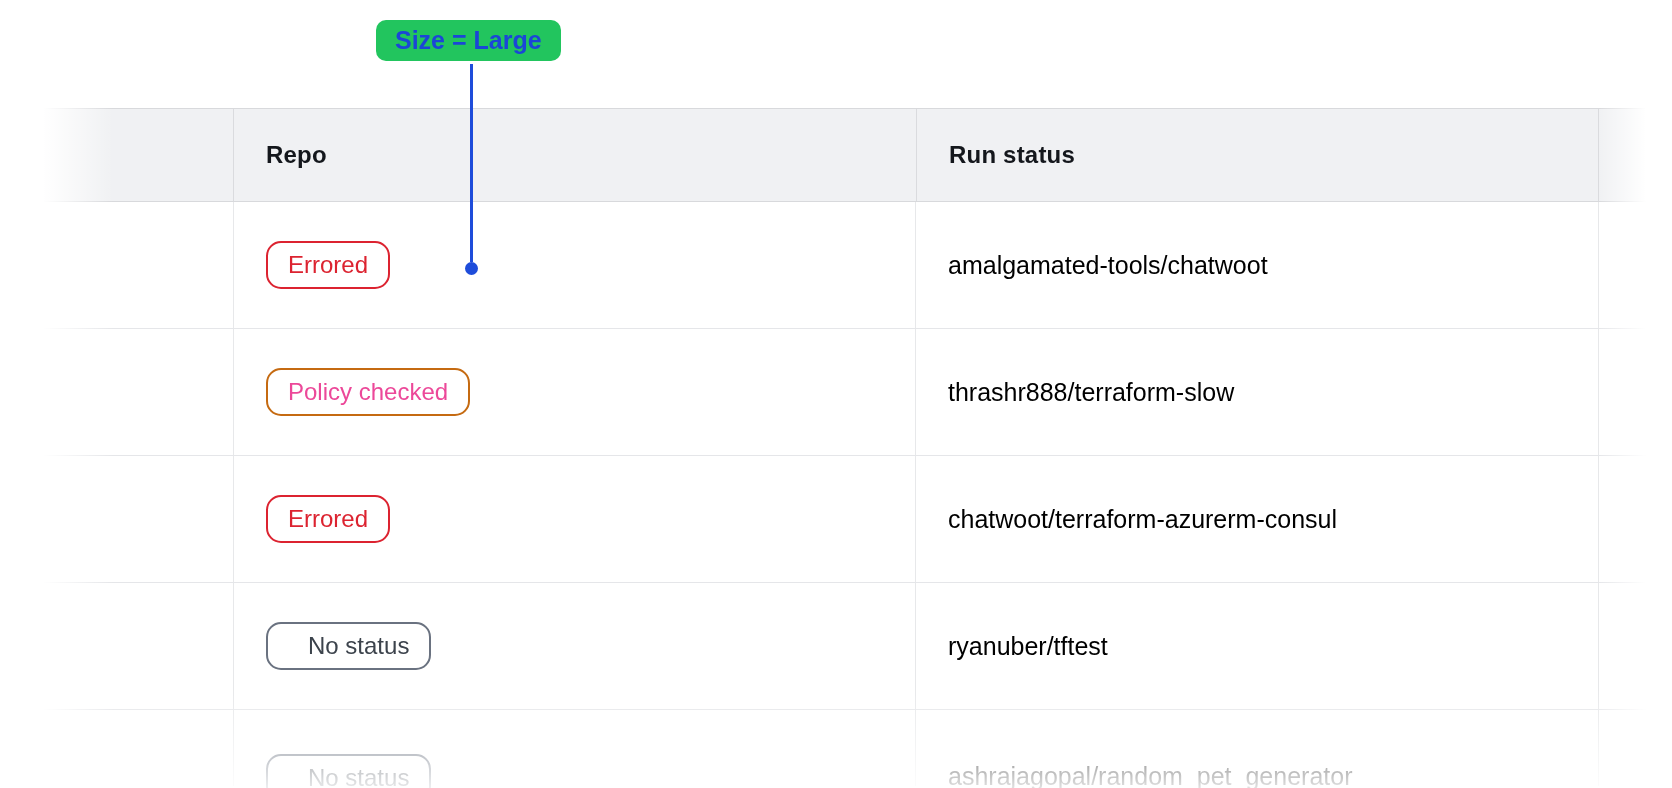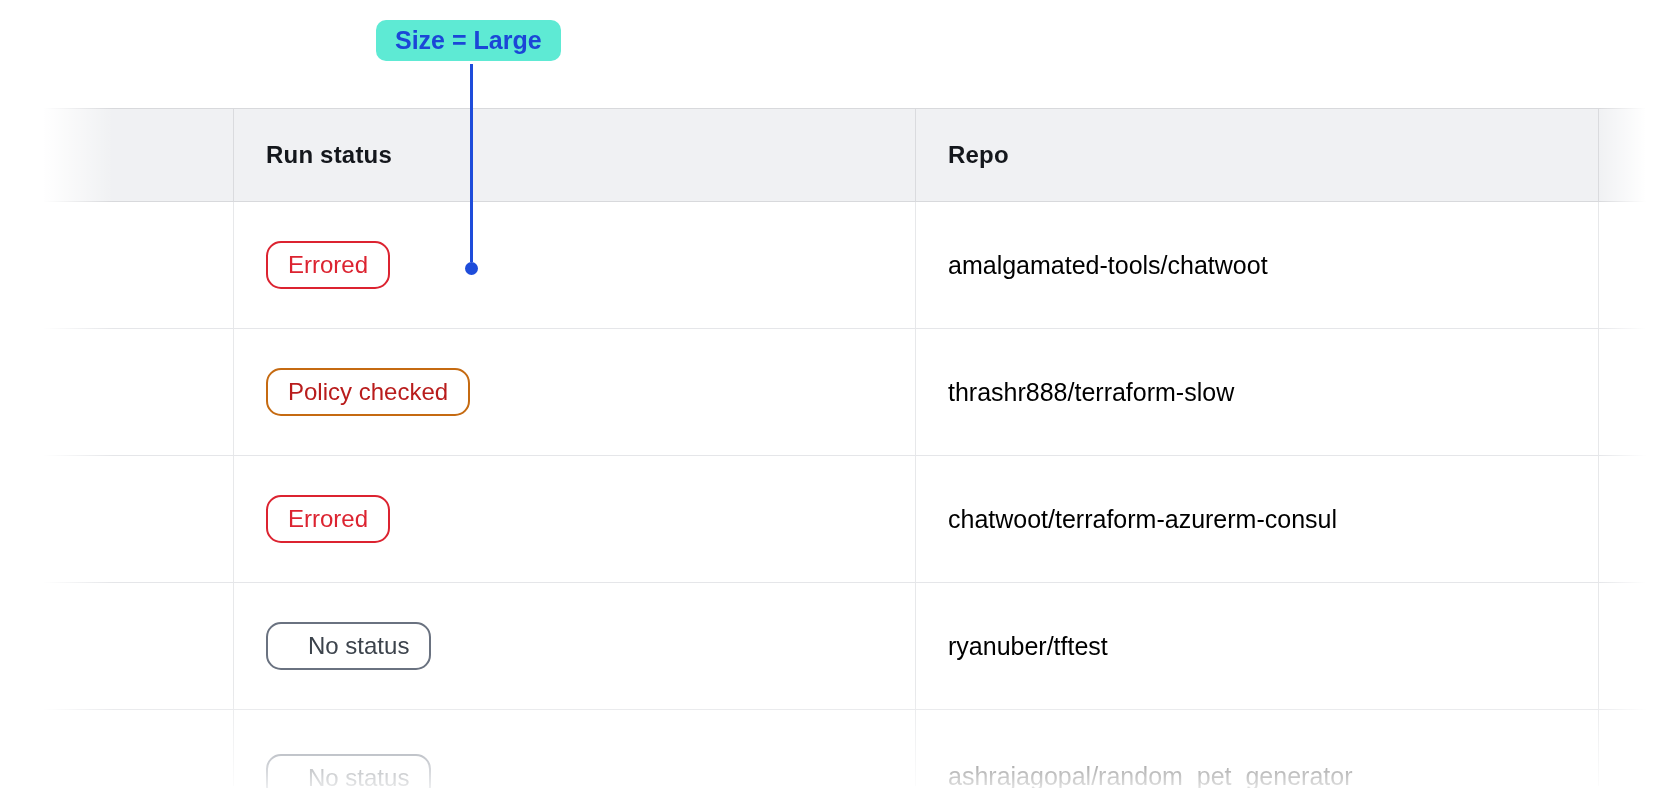--- a/index.html
+++ b/index.html
@@ -45,32 +45,32 @@
 
   .repo-text { font-size: 25px; color: #000000; }
 
   .badge {
     display: inline-flex; align-items: center;
     height: 48px; padding: 0 20px;
     border: 2px solid; border-radius: 15px;
     font-size: 24px; font-weight: 500; white-space: nowrap;
   }
   .badge.errored        { color: #dc2330; border-color: #dc2330; }
-  .badge.policy-checked { color: #b91c1c; border-color: #c56a11; }
+  .badge.policy-checked { color: #ec4899; border-color: #c56a11; }
   .badge.no-status      { color: #3c434c; border-color: #6a7280; padding-left: 40px; }
   .row.cut .badge { align-self: flex-start; margin-top: 44px; height: 48px; }
   .row.cut .cell { align-items: flex-start; }
   .row.cut .repo-text { margin-top: 52px; }
 
   
   .annotation-pill {
     position: absolute; left: 376px; top: 20px;
     height: 41px; padding: 0 19px;
     display: inline-flex; align-items: center;
-    background: #5eead4; border-radius: 10px;
+    background: #22c55e; border-radius: 10px;
     color: #1b46d7; font-size: 25px; font-weight: 700;
     z-index: 30;
   }
   .annotation-line {
     position: absolute; left: 470px; top: 64px;
     width: 3px; height: 198px; background: #1e4cda; z-index: 30;
   }
   .annotation-dot {
     position: absolute; left: 465px; top: 262px;
     width: 13px; height: 13px; border-radius: 50%;
@@ -94,25 +94,25 @@
 </style>
 </head>
 <body>
 
 <div class="stage">
 
   <div class="table">
 
     <div class="thead">
       <div class="cell c0"></div>
+      <div class="cell c2">
+        <span class="th-label">Repo</span>
+      </div>
       <div class="cell c1">
         <span class="th-label">Run status</span>
-      </div>
-      <div class="cell c2">
-        <span class="th-label">Repo</span>
       </div>
       <div class="cell c3"></div>
     </div>
 
     <div class="row">
       <div class="cell c0"></div>
       <div class="cell c1">
         <span class="badge errored">Errored</span>
       </div>
       <div class="cell c2">

